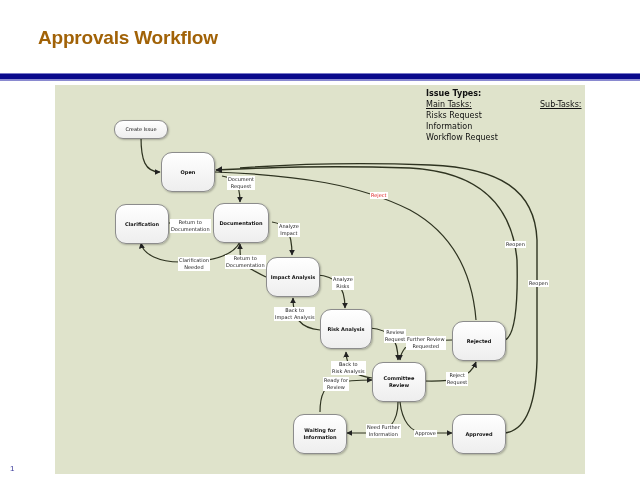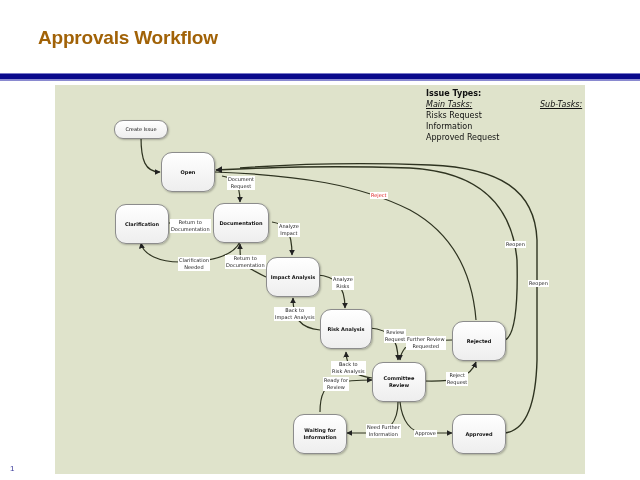--- a/index.html
+++ b/index.html
@@ -34,21 +34,21 @@
       position: absolute; left: 10px; top: 464px;
       font-size: 8px; color: #3b3b9a;
       font-family: "Liberation Sans", sans-serif;
     }
     .legend {
       position: absolute; left: 386px; top: 88px;
       font-family: "DejaVu Sans", sans-serif;
       font-size: 8px; color: #111; line-height: 11px; margin-left: 40px;
     }
     .legend .head { font-weight: bold; }
-    .legend .sub { text-decoration: underline; font-style: italic; }
+    .legend .sub { text-decoration: underline; }
     .legend .col2 { position: absolute; left: 114px; top: 11px; width: 120px; }
     .node {
       position: absolute;
       background: linear-gradient(#ffffff, #eeeeee);
       border: 1px solid #8c8c8c;
       border-radius: 11px;
       box-shadow: 1px 1px 2px rgba(0,0,0,0.25);
       display: flex; align-items: center; justify-content: center; text-align: center;
       font-family: "DejaVu Sans", sans-serif;
       font-size: 5px; font-weight: bold; color: #111;
@@ -120,21 +120,21 @@
 
     <path d="M400,402 C402,420 410,433 425,433 L452,433" marker-end="url(#ah)"></path>
   </g>
 </svg>
 
 <div class="legend">
   <div class="head">Issue Types:</div>
   <div class="sub">Main Tasks:</div>
   <div>Risks Request</div>
   <div>Information</div>
-  <div>Approved Request</div>
+  <div>Workflow Request</div>
   <div class="col2">
     <div class="sub">Sub-Tasks:</div>
   </div>
 </div>
 
 <div class="node small" style="left:114px;top:120px;width:52px;height:17px;">
   <span>Create Issue</span>
 </div>
 <div class="node" style="left:161px;top:152px;width:52px;height:38px;">
   <span>Open</span>

